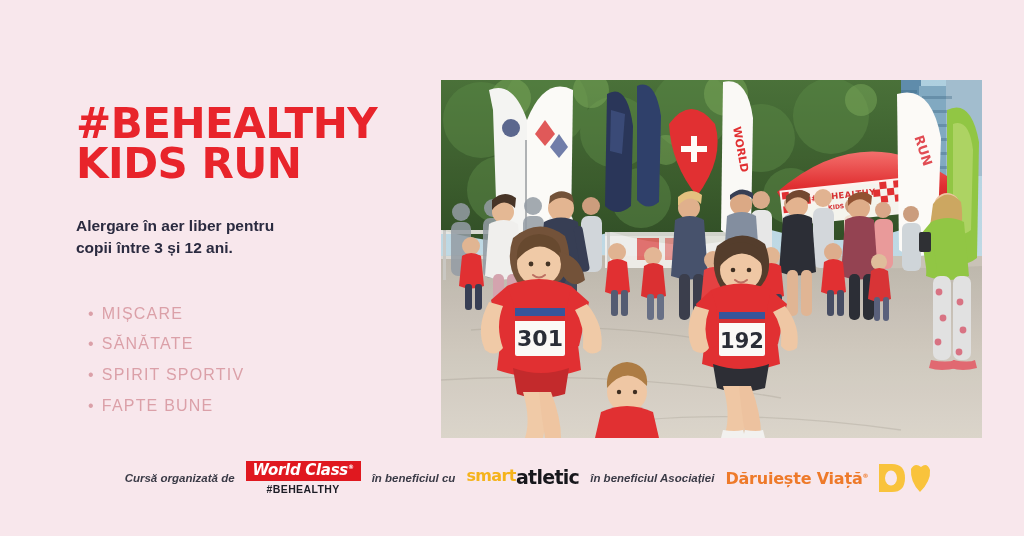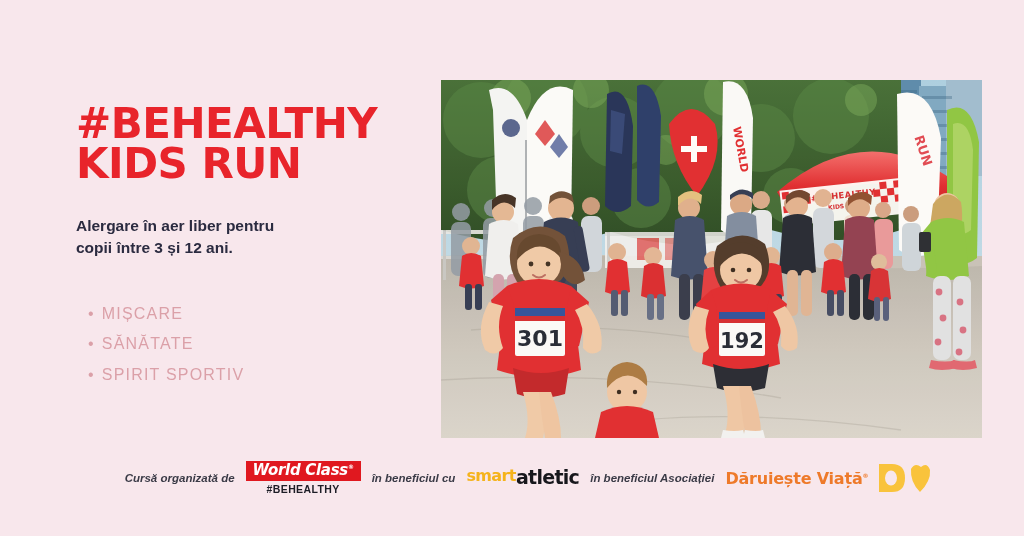--- a/index.html
+++ b/index.html
@@ -98,20 +98,23 @@
 
     <ul class="bullets">
       <li>
         <span class="dot">•</span><span>MIȘCARE</span>
       </li>
       <li>
         <span class="dot">•</span><span>SĂNĂTATE</span>
       </li>
       <li>
         <span class="dot">•</span><span>SPIRIT SPORTIV</span>
+      </li>
+      <li>
+        <span class="dot">•</span><span>FAPTE BUNE</span>
       </li>
     </ul>
   </div>
 
   <div class="photo">
     <svg viewBox="0 0 541 358" xmlns="http://www.w3.org/2000/svg">
       <defs>
         <linearGradient id="sky" x1="0" y1="0" x2="0" y2="1">
           <stop offset="0%" stop-color="#a9cfe4"></stop>
             <stop offset="100%" stop-color="#cfe4ef"></stop>

